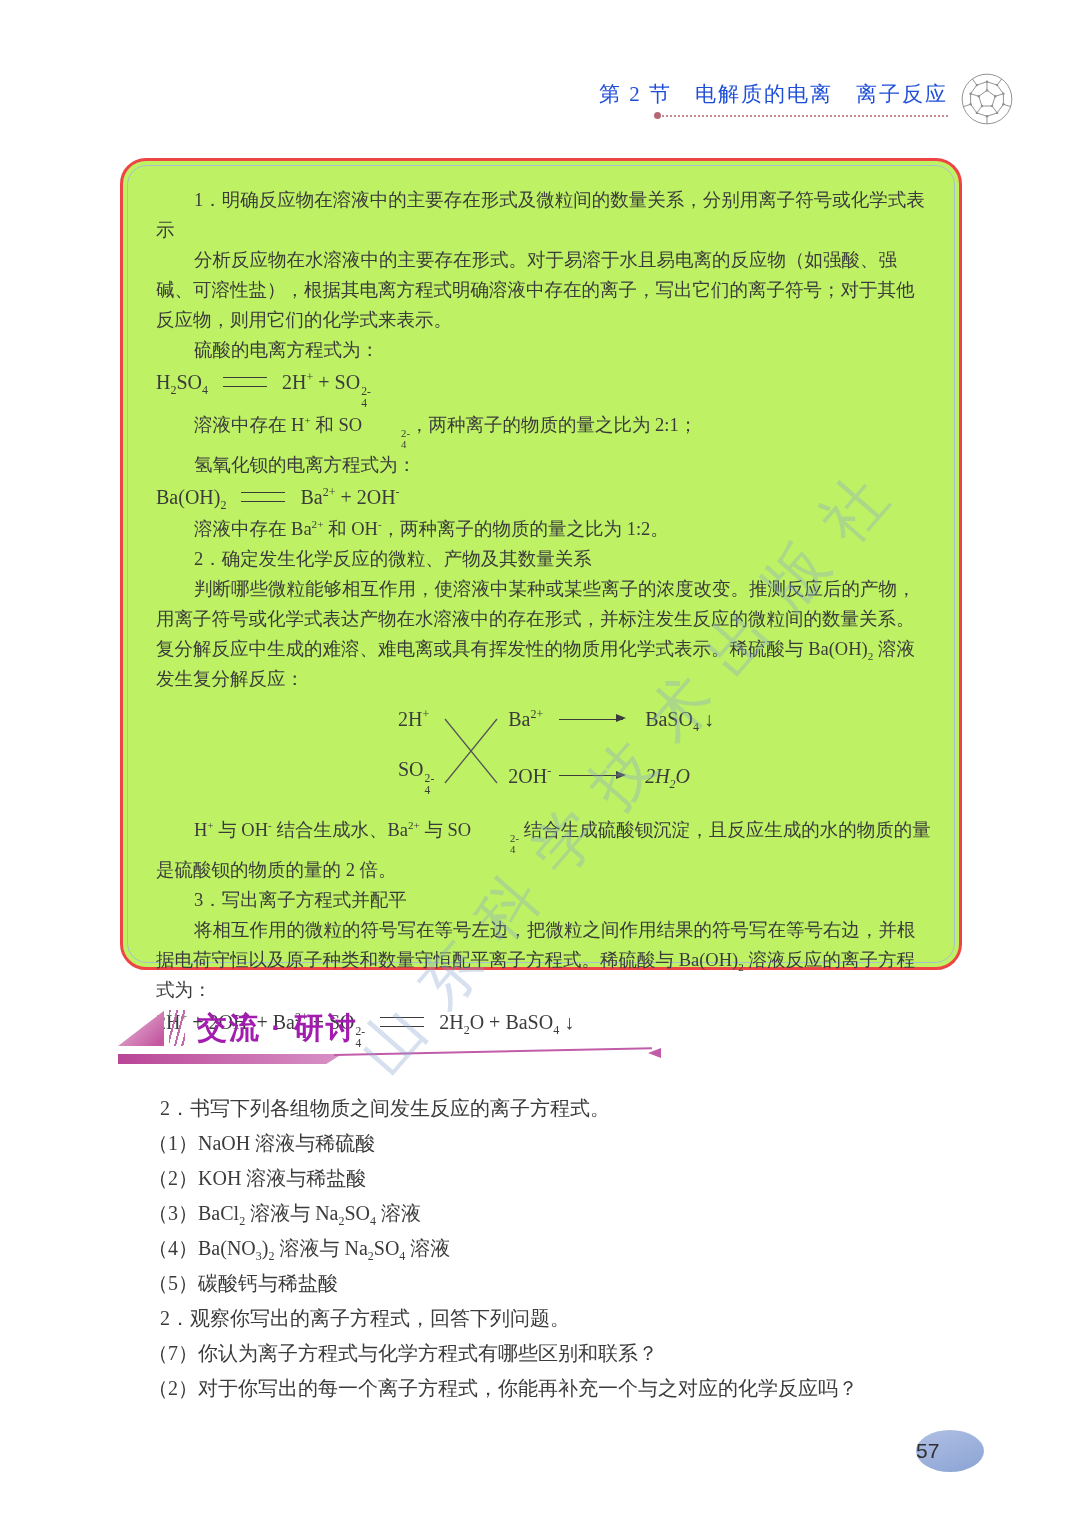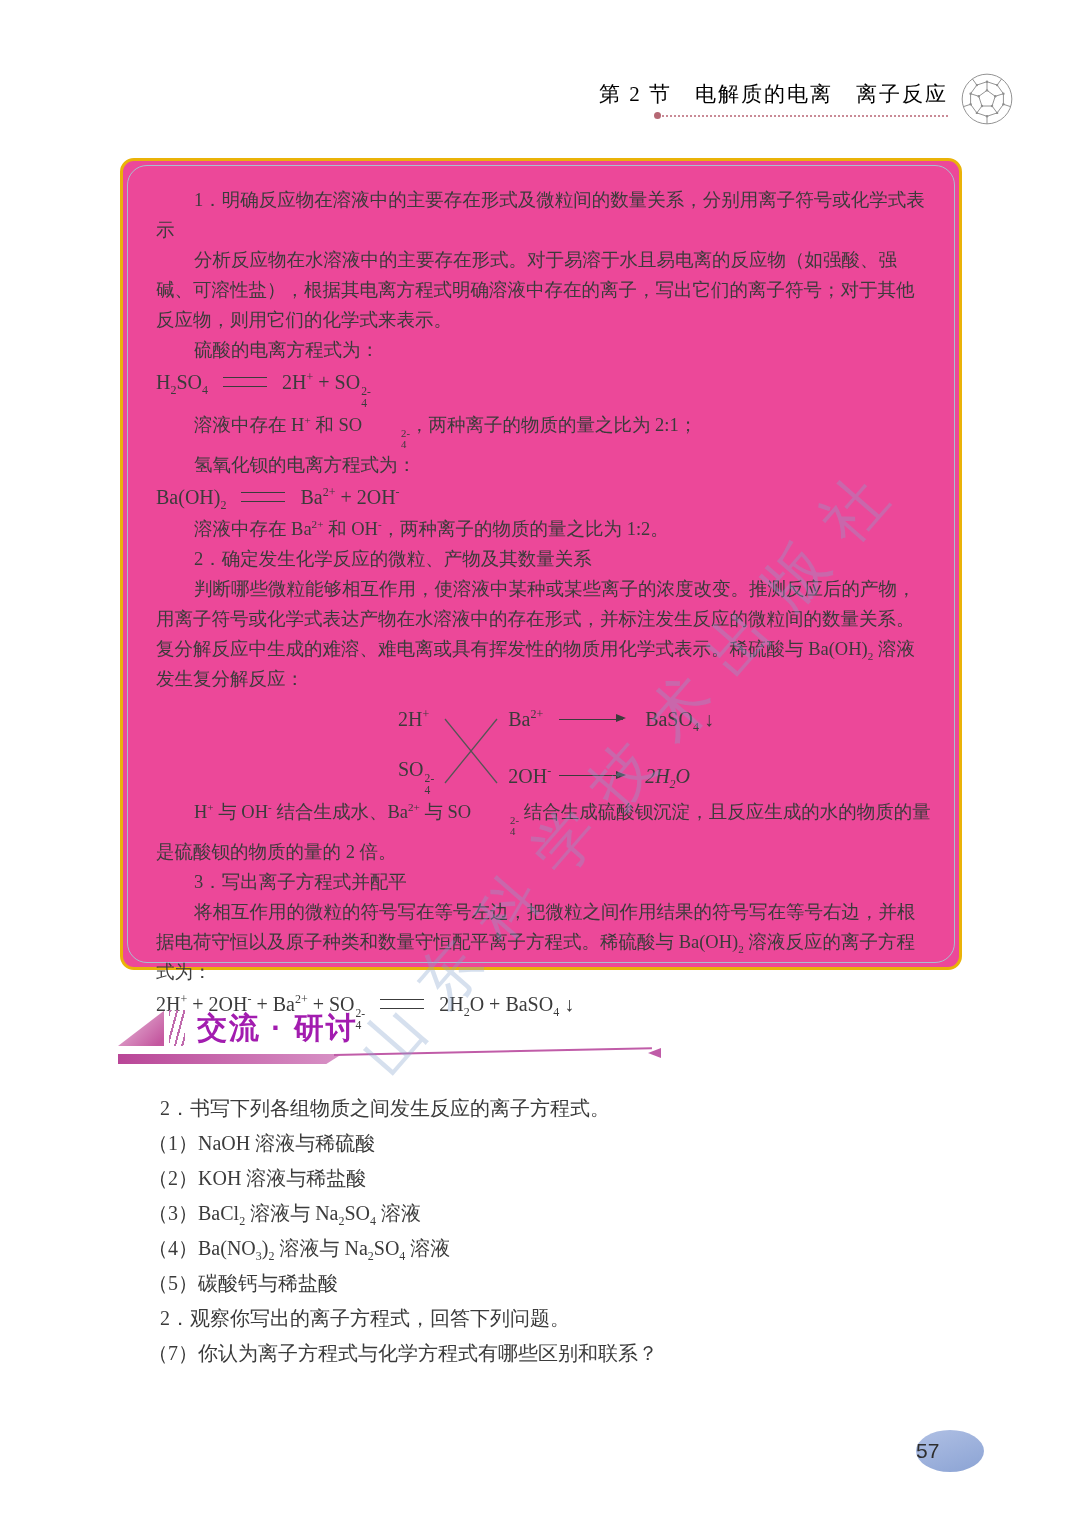--- a/index.html
+++ b/index.html
@@ -1,45 +1,45 @@
 <!DOCTYPE html>
 <html><head>
 <meta charset="utf-8">
 <style>
   html,body{margin:0;padding:0;background:#e8e8e8;}
   .page{position:relative;width:1080px;height:1536px;background:#ffffff;margin:0 auto;
         font-family:"Liberation Serif","DejaVu Serif",serif;color:#3b3b3b;overflow:hidden;}
 
   
   .page-header{position:absolute;top:80px;right:132px;text-align:right;}
-  .header-text{font-size:21px;color:#000000;letter-spacing:2px;white-space:nowrap;}
+  .header-text{font-size:21px;color:#1d4ed8;letter-spacing:2px;white-space:nowrap;}
   .header-rule{position:relative;margin-top:7px;margin-left:auto;width:290px;
                border-bottom:2px dotted #c98a96;}
   .header-rule::before{content:"";position:absolute;left:-4px;bottom:-4px;width:7px;height:7px;
                border-radius:50%;background:#b56874;}
   .fullerene{position:absolute;top:72px;right:66px;width:54px;height:54px;}
 
   
   .info-box{position:absolute;left:120px;top:158px;width:842px;height:812px;
-            border:3px solid #eab308;border-radius:14px;box-sizing:border-box;background:#ec4899;}
+            border:3px solid #ef4444;border-radius:26px;box-sizing:border-box;background:#bef264;}
   .info-box::before{content:"";position:absolute;inset:4px;border:1px solid #a8bfcf;
             border-radius:20px;pointer-events:none;}
   .box-inner{position:relative;padding:24px 28px 0 33px;font-size:18.5px;line-height:30px;}
   .box-inner p{margin:0;}
   .indent{text-indent:2.05em;}
   sub,sup{font-size:0.6em;line-height:0;}
   .stk{display:inline-flex;flex-direction:column;align-items:flex-start;font-size:0.58em;
        line-height:1.05;vertical-align:-0.5em;margin-left:1px;}
   .eqd{display:inline-block;width:44px;height:8px;border-top:1.6px solid #3c3c3c;
        border-bottom:1.6px solid #3c3c3c;margin:0 10px;vertical-align:0.12em;}
   .equation{text-align:left;font-size:20px;line-height:34px;margin:3px 0;}
 
   
   .cross-diagram{display:grid;grid-template-columns:max-content 58px max-content 78px max-content;
-       align-items:center;row-gap:20px;column-gap:8px;margin:10px 0 0 242px;font-size:20px;}
+       align-items:center;row-gap:20px;column-gap:8px;margin:10px 0 18px 242px;font-size:20px;}
   .dg-x{grid-column:2;grid-row:1/3;width:58px;height:80px;}
   .dg-tl{grid-column:1;grid-row:1;} .dg-bl{grid-column:1;grid-row:2;}
   .dg-tr{grid-column:3;grid-row:1;} .dg-br{grid-column:3;grid-row:2;}
   .dg-a1{grid-column:4;grid-row:1;} .dg-a2{grid-column:4;grid-row:2;}
   .dg-p1{grid-column:5;grid-row:1;} .dg-p2{grid-column:5;grid-row:2;font-style:italic;}
   .arrow{display:block;width:64px;height:0;border-top:1.5px solid #3c3c3c;position:relative;}
   .arrow::after{content:"";position:absolute;right:-3px;top:-5.5px;width:0;height:0;
        border-left:10px solid #3c3c3c;border-top:4.5px solid transparent;border-bottom:4.5px solid transparent;}
 
   
@@ -179,20 +179,21 @@
 
   <div class="act-list">
     <p class="lead">2．书写下列各组物质之间发生反应的离子方程式。</p>
     <p>（1）NaOH 溶液与稀硫酸</p>
     <p>（2）KOH 溶液与稀盐酸</p>
     <p>（3）BaCl<sub>2</sub> 溶液与 Na<sub>2</sub>SO<sub>4</sub> 溶液</p>
     <p>（4）Ba(NO<sub>3</sub>)<sub>2</sub> 溶液与 Na<sub>2</sub>SO<sub>4</sub> 溶液</p>
     <p>（5）碳酸钙与稀盐酸</p>
     <p class="lead">2．观察你写出的离子方程式，回答下列问题。</p>
     <p>（7）你认为离子方程式与化学方程式有哪些区别和联系？</p>
+    <p>（2）对于你写出的每一个离子方程式，你能再补充一个与之对应的化学反应吗？</p>
   </div>
 
   <div class="watermark">山东科学技术出版社</div>
   <div class="page-badge">
     <span>57</span>
   </div>
 
 </div>
 
 </body></html>

